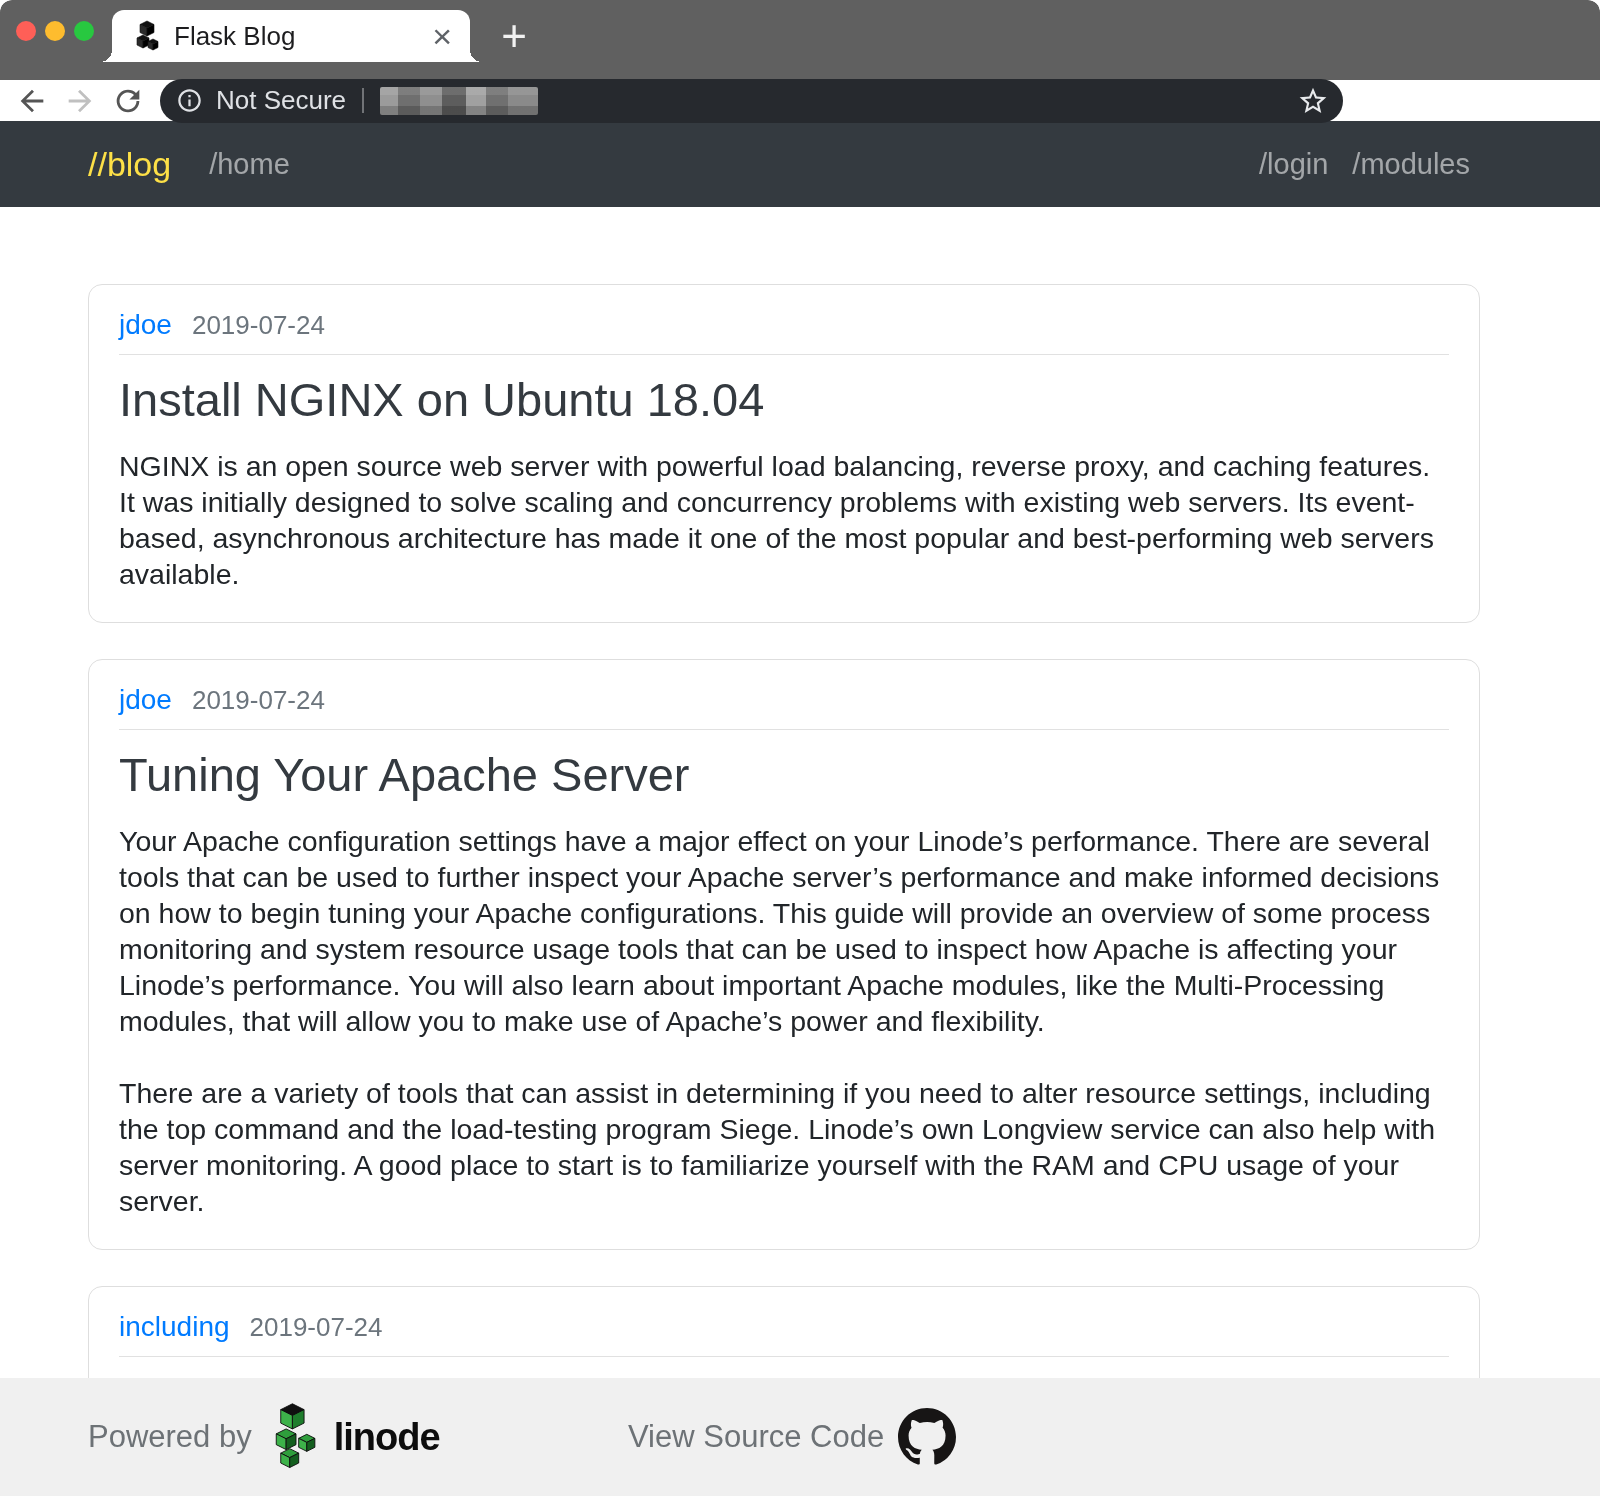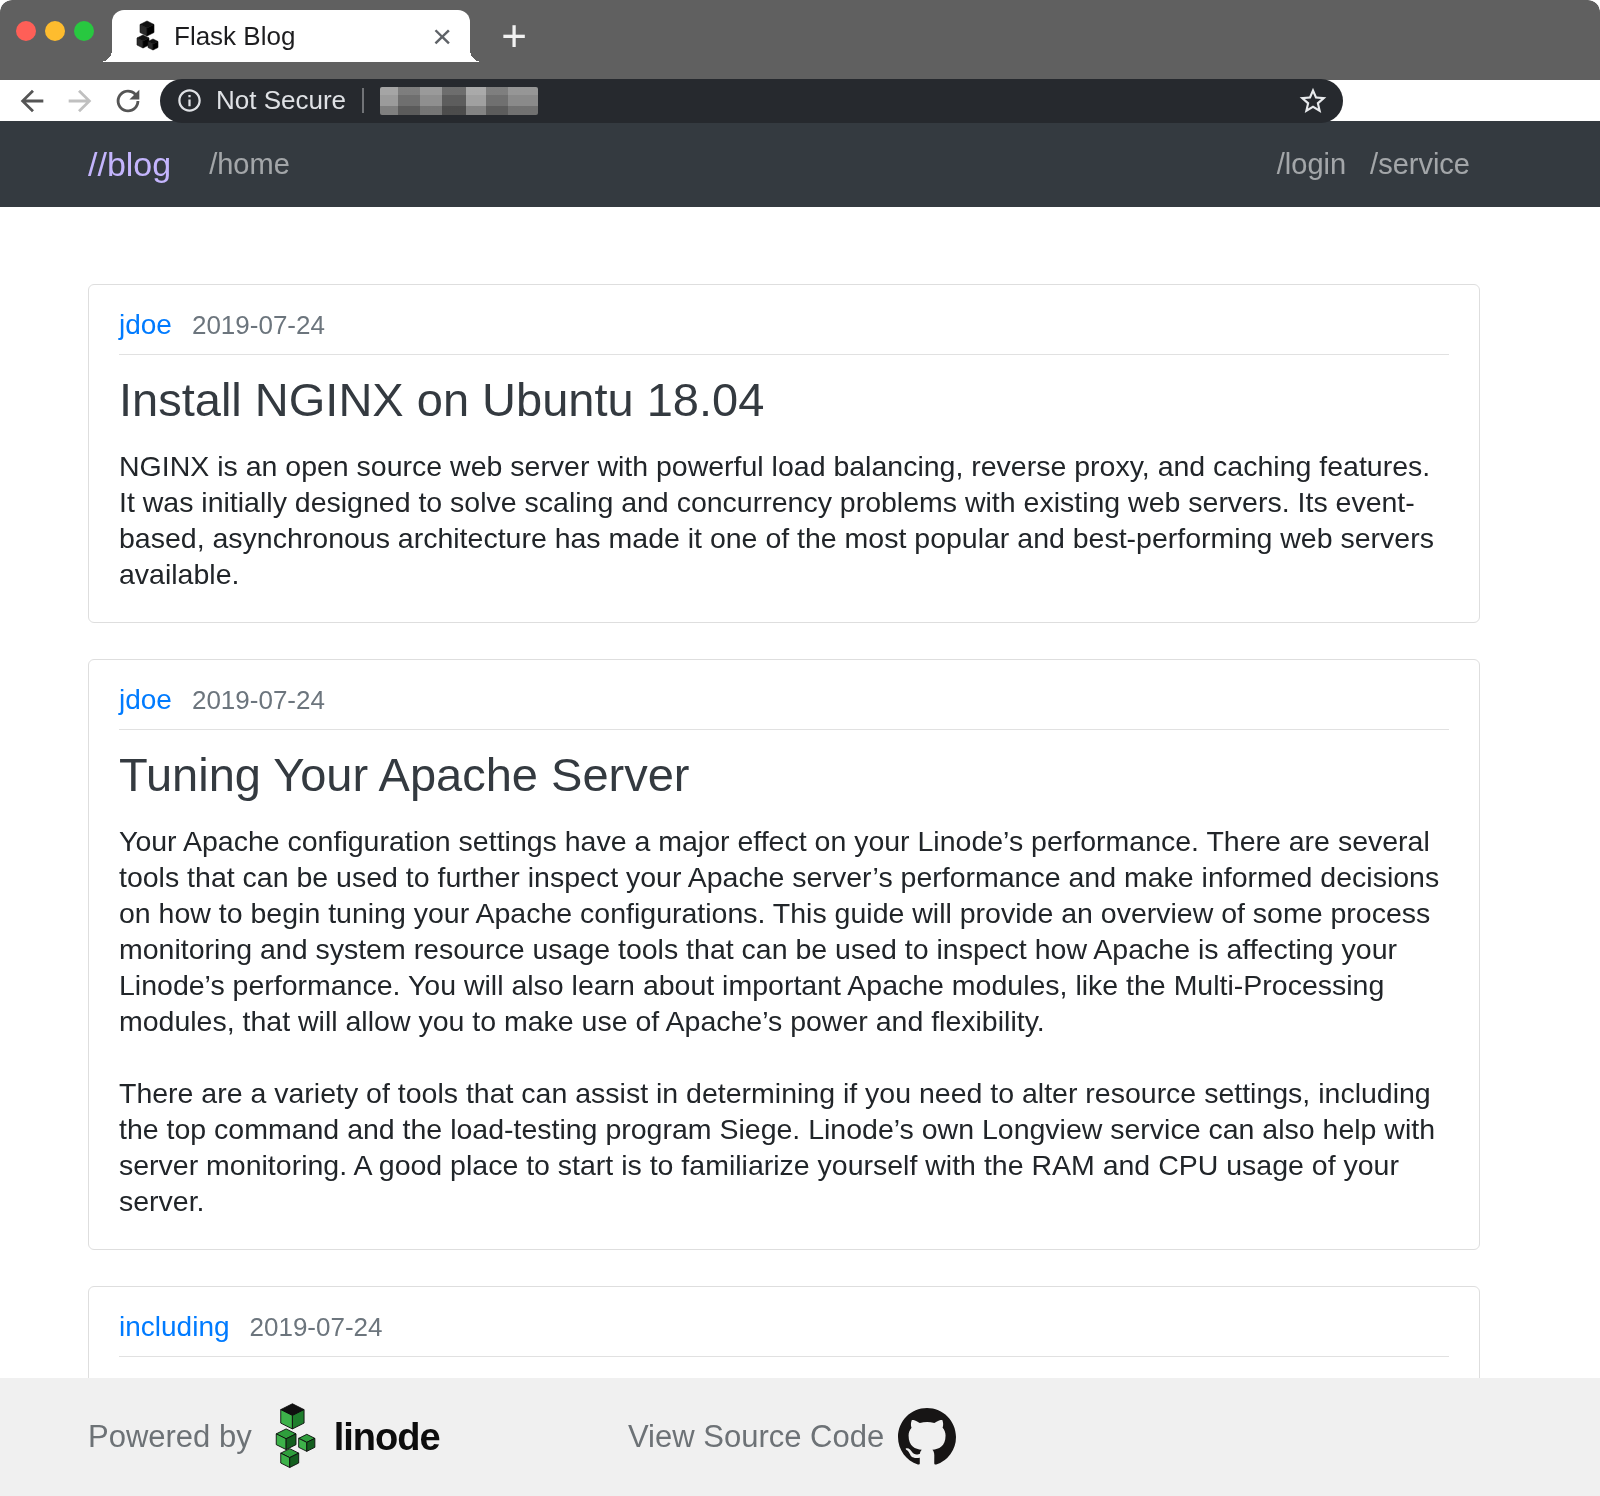--- a/index.html
+++ b/index.html
@@ -47,28 +47,28 @@
   .omni-star svg { width:32px; height:32px; display:block; }
   .incog-wrap { margin-left:auto; margin-right:18px; display:flex; align-items:center; }
   .incog-label { font-size:27px; color:#3c4043; }
   .incog-badge { margin-left:18px; width:38px; height:38px; }
   .incog-badge svg { width:38px; height:38px; display:block; }
   .more-dots { margin-left:20px; width:30px; height:38px; display:flex; align-items:center; justify-content:center; }
   .more-dots svg { width:8px; height:32px; }
 
   
   .navbar { height:86px; background:#343a40; display:flex; align-items:center; padding:0 130px 0 88px; }
-  .brand { color:#c4b5fd; font-size:34px; font-weight:500; }
+  .brand { color:#fde047; font-size:34px; font-weight:500; }
   .nav-link { color:rgba(255,255,255,.55); font-size:29px; }
   .nav-link.home { margin-left:38px; }
   .nav-right { margin-left:auto; display:flex; gap:24px; }
 
   
   .main { padding:77px 0 0 88px; }
-  .card { width:1392px; background:#fff; border:1px solid #dedede; border-radius:6px;
+  .card { width:1392px; background:#fff; border:1px solid #dedede; border-radius:14px;
           padding:24px 30px 30px 30px; margin-bottom:36px; }
   .meta { display:flex; align-items:baseline; gap:20px; }
   .author { color:#007bff; font-size:28px; }
   .date { color:#6c757d; font-size:26px; }
   .meta-hr { border:none; border-top:1px solid #e1e1e1; margin-top:13px; }
   .post-title { margin-top:16px; font-size:47px; font-weight:500; color:#343a40; line-height:1.25; }
   .post-body p { margin-top:18px; font-size:28.5px; line-height:36px; color:#212529; }
   .post-body p + p { margin-top:36px; }
 
   
@@ -145,21 +145,21 @@
         </svg>
       </span>
     </div>
   </div>
 
   <nav class="navbar">
     <span class="brand">//blog</span>
     <span class="nav-link home">/home</span>
     <span class="nav-right">
       <span class="nav-link">/login</span>
-      <span class="nav-link">/service</span>
+      <span class="nav-link">/modules</span>
     </span>
   </nav>
 
   <main class="main">
 
     <article class="card">
       <div class="meta">
         <span class="author">jdoe</span>
         <span class="date">2019-07-24</span>
       </div>

